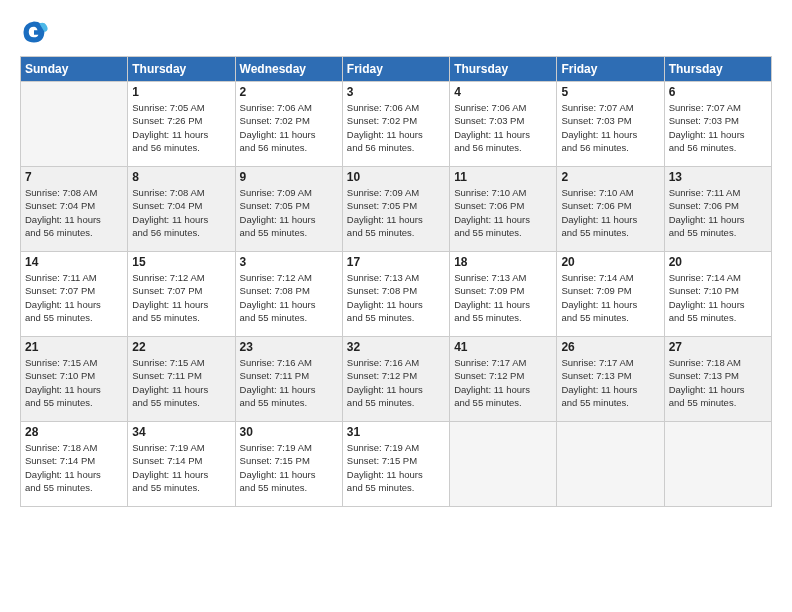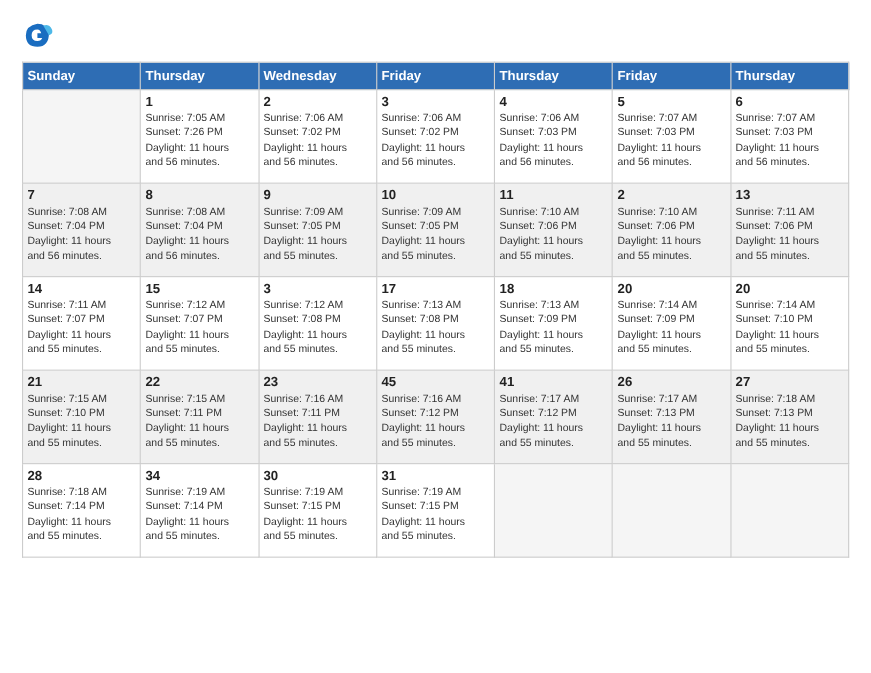--- a/index.html
+++ b/index.html
@@ -290,21 +290,21 @@
 and 55 minutes.</div>
           </td>
           <td>
             <span class="day-number">23</span>
             <div class="day-detail" style="white-space: pre-line;">Sunrise: 7:16 AM
 Sunset: 7:11 PM
 Daylight: 11 hours
 and 55 minutes.</div>
           </td>
           <td>
-            <span class="day-number">45</span>
+            <span class="day-number">32</span>
             <div class="day-detail" style="white-space: pre-line;">Sunrise: 7:16 AM
 Sunset: 7:12 PM
 Daylight: 11 hours
 and 55 minutes.</div>
           </td>
           <td>
             <span class="day-number">41</span>
             <div class="day-detail" style="white-space: pre-line;">Sunrise: 7:17 AM
 Sunset: 7:12 PM
 Daylight: 11 hours

